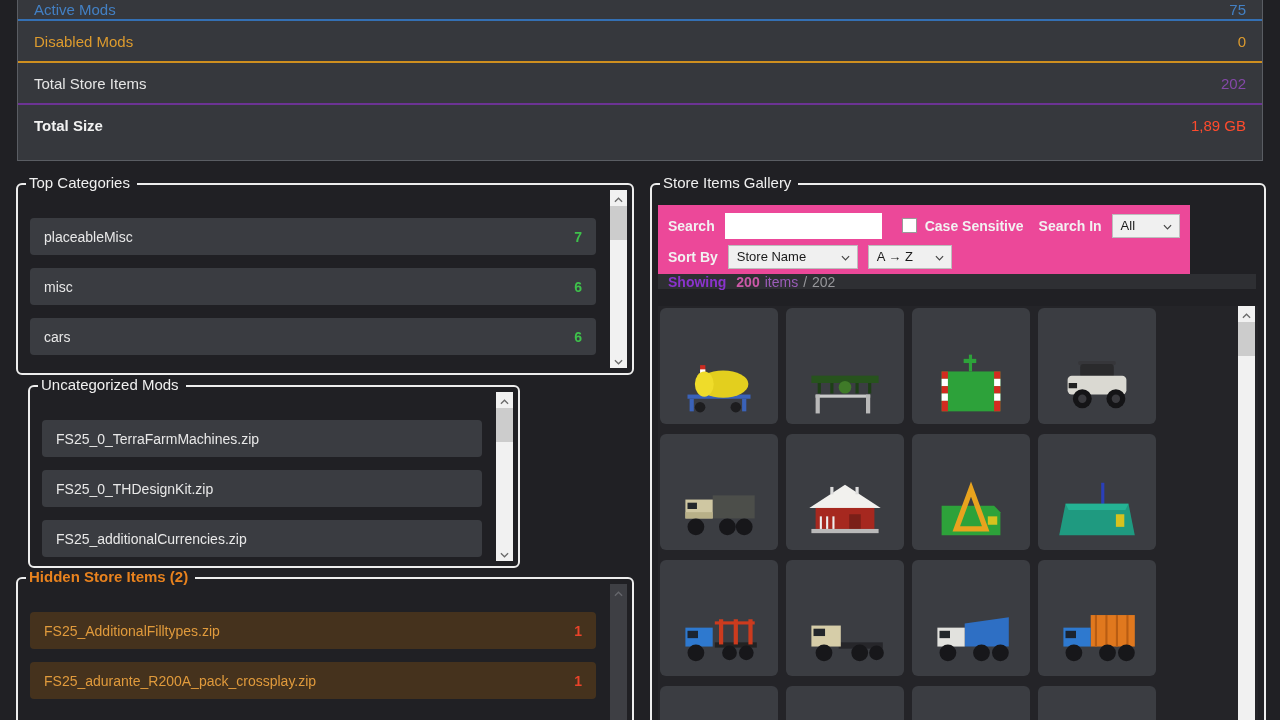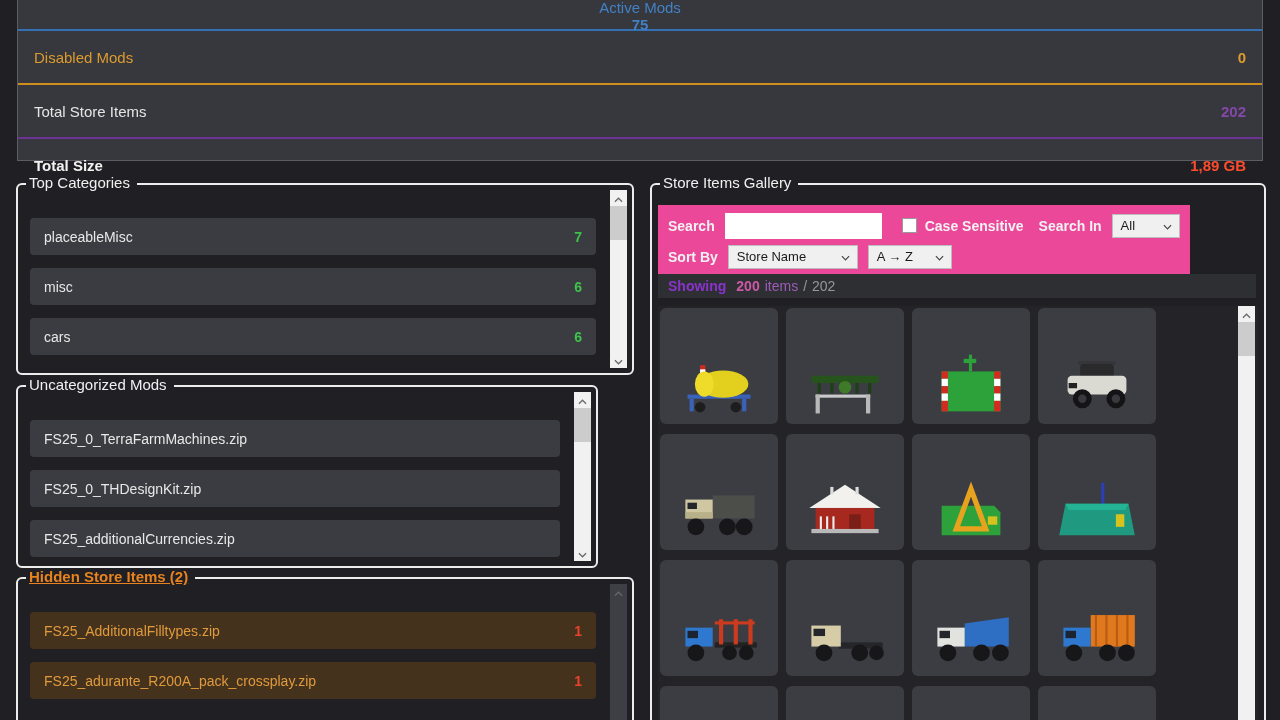--- a/index.html
+++ b/index.html
@@ -8,34 +8,34 @@
     background:#202024;
     font-family:"Liberation Sans",sans-serif;
     -webkit-font-smoothing:antialiased;
   }
   
   .stats-panel{
     position:absolute;left:17px;top:-2px;width:1246px;height:163px;
     background:#36383d;border:1px solid #5a5d63;box-sizing:border-box;
   }
   .stat-row{display:flex;justify-content:space-between;align-items:center;
-    height:52px;padding:0 16px;font-size:15px;}
-  .stat-row.first{height:30px;flex-direction:column;}
+    height:40px;padding:0 16px;font-size:15px;}
+  .stat-row.first{height:20px;}
   .stat-label{font-weight:400;}
   .stat-label.bold{font-weight:700;}
-  .stat-value{font-weight:700;}
+  .stat-value{font-weight:400;}
   .stat-sep{height:2px;}
   
   .gbox{position:absolute;border:2px solid #ededed;border-radius:6px;box-sizing:border-box;}
   .gbox-label{position:absolute;top:-11px;left:8px;background:#202024;
     padding:0 7px 0 3px;font-size:15px;line-height:18px;color:#f0f0f0;white-space:nowrap;}
   #box-topcat{left:16px;top:183px;width:618px;height:192px;}
-  #box-uncat{left:16px;top:385px;width:582px;height:183px;}
+  #box-uncat{left:28px;top:385px;width:492px;height:183px;}
   #box-hidden{left:16px;top:577px;width:618px;height:166px;}
-  #box-hidden .gbox-label{color:var(--hidden-title,#e8821e);font-weight:700;text-decoration:underline;}
+  #box-hidden .gbox-label{color:var(--hidden-title,#e8821e);font-weight:700;}
   #box-gallery{left:650px;top:183px;width:616px;height:560px;}
   
   .list-wrap{position:absolute;left:12px;right:36px;top:33px;bottom:4px;overflow:hidden;}
   .list-item{height:37px;border-radius:4px;background:#3a3c41;margin-bottom:13px;
     display:flex;justify-content:space-between;align-items:center;
     padding:0 14px;font-size:14px;color:#e8e8e8;}
   .count-green{color:var(--accent-green,#3ec14b);font-weight:700;}
   #box-hidden .list-item{background:#45321d;color:var(--hidden-text,#e09a3c);}
   .count-red{color:var(--hidden-count,#e8432a);font-weight:700;}
   
@@ -62,21 +62,21 @@
     margin-left:20px;flex:0 0 13px;}
   .cs{margin-left:8px;text-align:right;}
   .si{margin-left:15px;}
   .combo{height:24px;background:#f0f0f0;color:#1a1a1a;font-size:13px;
     display:flex;align-items:center;justify-content:space-between;
     padding:0 7px 0 8px;margin-left:10px;box-sizing:border-box;border:1px solid #bdbdbd;}
   .combo-all{width:118px;}
   .combo-sort{width:130px;}
   .combo-dir{width:84px;}
   .combo svg polyline{stroke:#444;}
-  .g-showing{position:absolute;left:6px;right:8px;top:89px;height:24px;background:#2e2f33;
+  .g-showing{position:absolute;left:6px;right:8px;top:89px;height:15px;background:#2e2f33;
     display:flex;align-items:center;padding:0 10px;font-size:14px;}
   .sh-label{color:var(--showing-label,#8a33cc);font-weight:700;}
   .sh-count{color:var(--showing-count,#cc58a8);font-weight:700;margin-left:10px;}
   .sh-items{color:var(--showing-items,#9b5cb8);margin-left:5px;}
   .sh-sep{color:#97979b;margin-left:5px;}
   .sh-total{color:#97979b;margin-left:5px;}
   .g-region{position:absolute;left:6px;right:6px;top:121px;bottom:0;
     background:#242428;overflow:hidden;}
   .g-grid{display:grid;grid-template-columns:repeat(4,118px);gap:10px 8px;padding:2px 0 0 2px;}
   .g-tile{width:118px;height:116px;background:#3b3d42;border-radius:6px;

